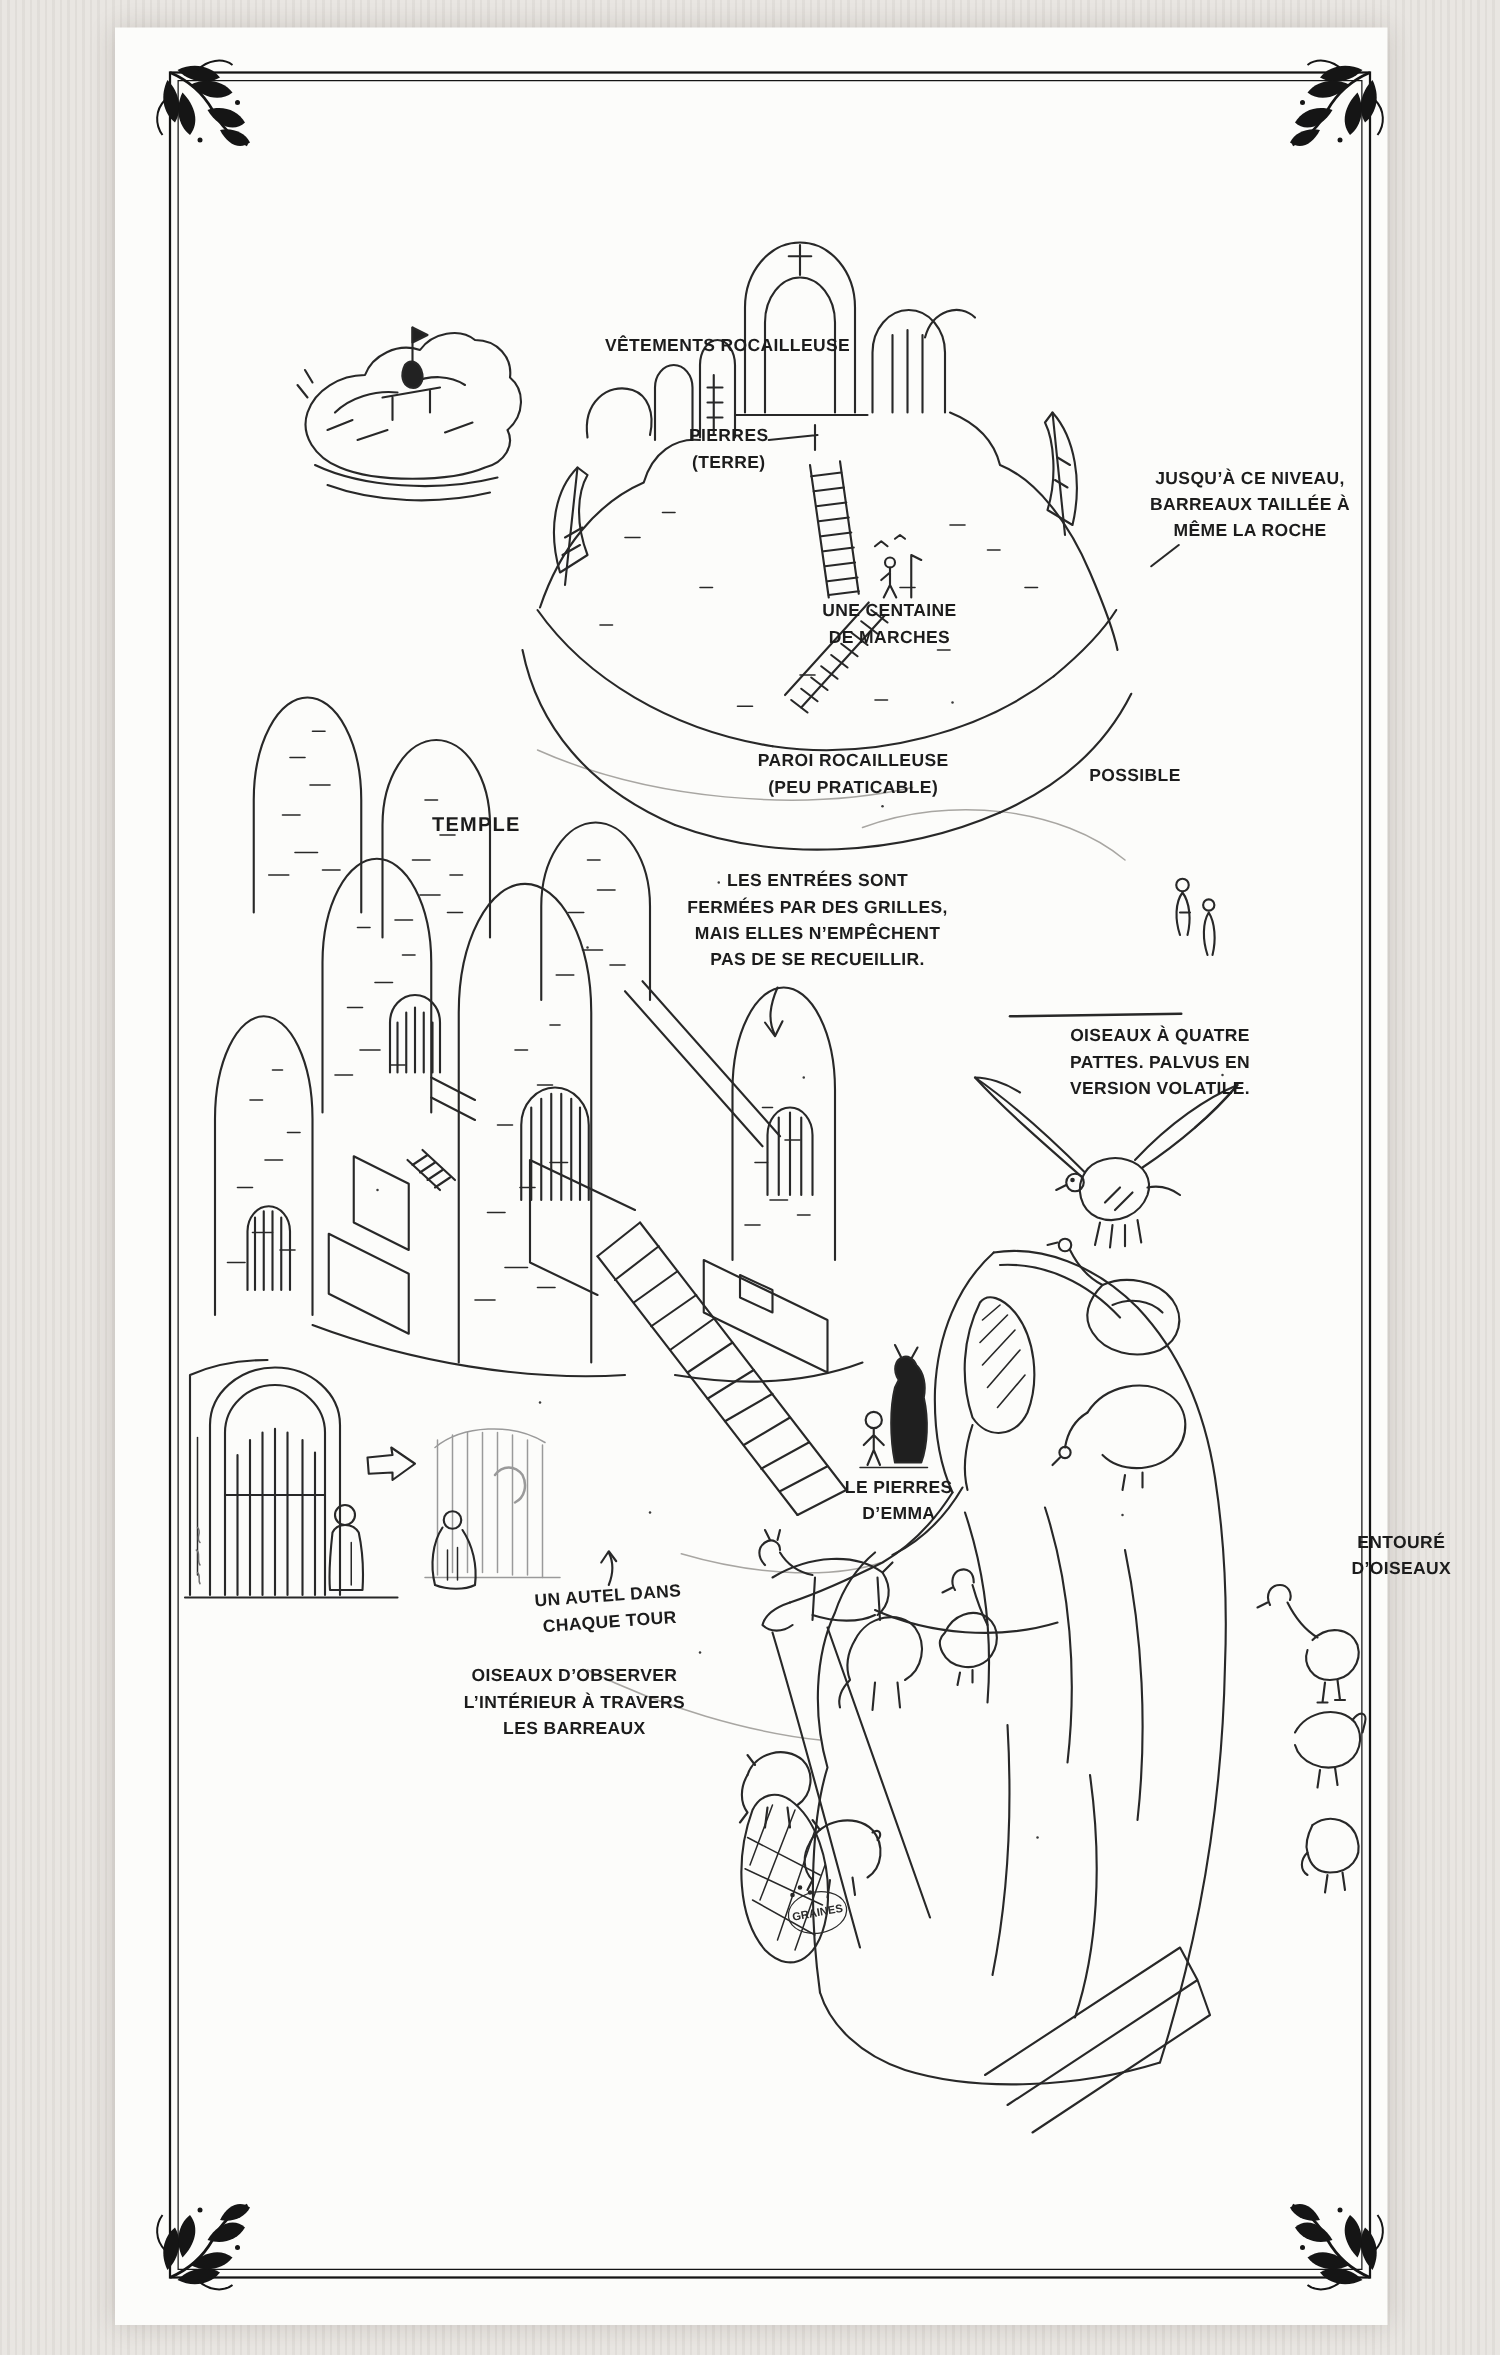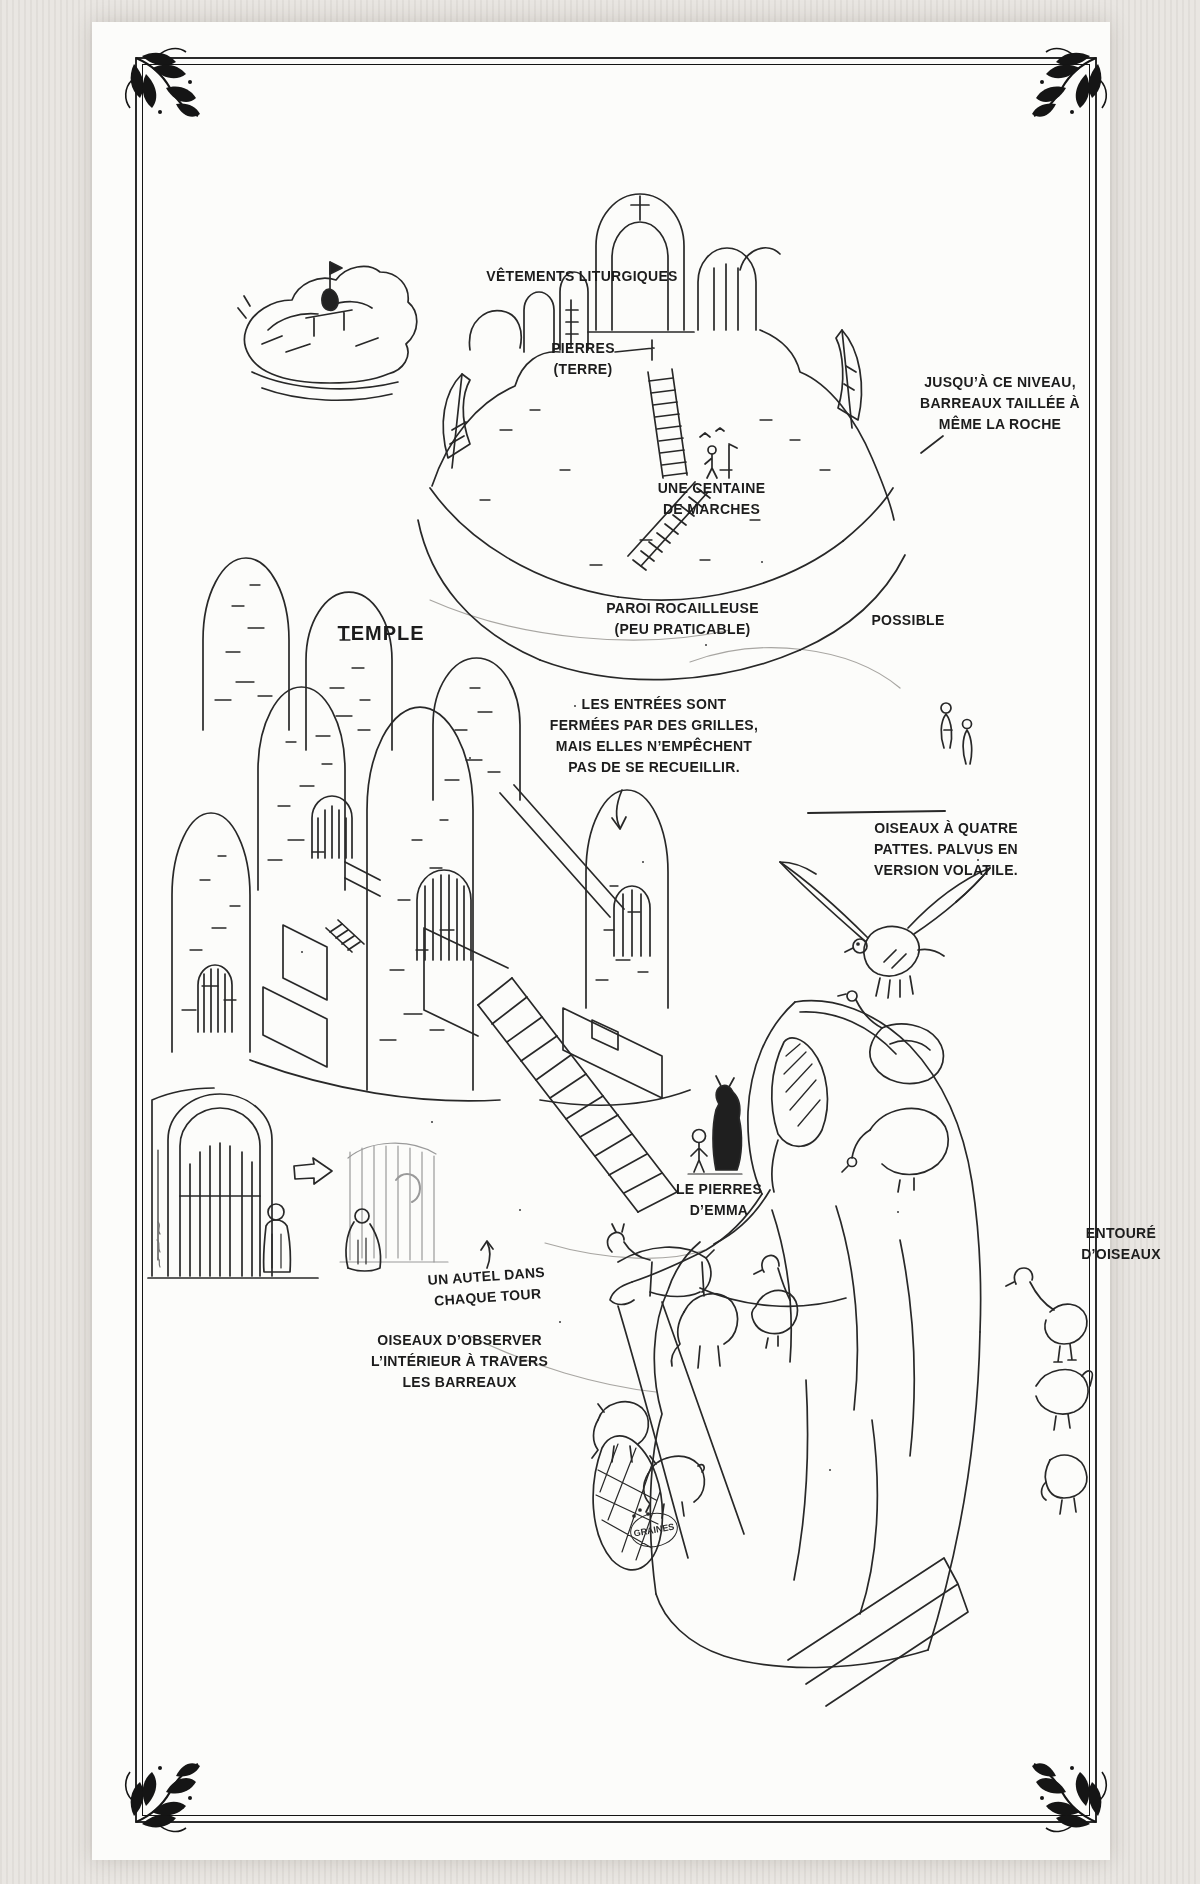--- a/index.html
+++ b/index.html
@@ -17,23 +17,23 @@
   .ann{
     position:absolute;color:#1c1c1c;font-weight:bold;font-size:14px;
     line-height:21px;letter-spacing:.3px;white-space:pre-line;text-align:center;
   }
   .l-vetements{left:442px;top:266px;width:280px}
   .l-pierres{left:525px;top:338px;width:116px}
   .l-niveau{left:900px;top:372px;width:200px}
   .l-centaine{left:629px;top:478px;width:165px}
   .l-paroi{left:580px;top:598px;width:205px}
   .l-oiseaux{left:853px;top:610px;width:110px}
-  .l-temple{left:286px;top:620px;width:190px;font-size:20px;letter-spacing:1px;line-height:26px}
+  .l-temple{left:286px;top:648px;width:190px;font-size:16px;letter-spacing:1px;line-height:26px}
   .l-entrees{left:506px;top:694px;width:296px}
-  .l-oiseaux4{left:838px;top:818px;width:180px;text-align:right}
+  .l-oiseaux4{left:838px;top:818px;width:180px;text-align:center}
   .l-groupe{left:649px;top:1179px;width:140px}
   .l-entoure{left:1051px;top:1223px;width:140px}
   .l-autel{left:397px;top:1266px;width:180px;transform:rotate(-4deg)}
   .l-possible{left:357px;top:1330px;width:205px}
   .stamp{
     position:absolute;left:630px;top:1513px;width:46px;height:32px;
     border:1.6px solid #2b2b2b;border-radius:50%;
     display:flex;align-items:center;justify-content:center;
     font-size:9px;font-weight:bold;color:#2b2b2b;letter-spacing:0;
     transform:rotate(-10deg);white-space:nowrap;
@@ -352,21 +352,21 @@
       <circle cx="830" cy="1470" r="1"></circle>
         <circle cx="302" cy="952" r="1"></circle>
         <circle cx="432" cy="1122" r="1"></circle>
       <circle cx="978" cy="860" r="1"></circle>
         <circle cx="706" cy="645" r="1"></circle>
         <circle cx="520" cy="1210" r="1"></circle>
     </g>
   </g>
 </svg>
 
-<div class="ann l-vetements">VÊTEMENTS LITURGIQUES</div>
+<div class="ann l-vetements">VÊTEMENTS ROCAILLEUSE</div>
 <div class="ann l-pierres">PIERRES
 (TERRE)</div>
 <div class="ann l-niveau">JUSQU’À CE NIVEAU,
 BARREAUX TAILLÉE À
 MÊME LA ROCHE</div>
 <div class="ann l-centaine">UNE CENTAINE
 DE MARCHES</div>
 <div class="ann l-paroi">PAROI ROCAILLEUSE
 (PEU PRATICABLE)</div>
 <div class="ann l-oiseaux">POSSIBLE</div>

